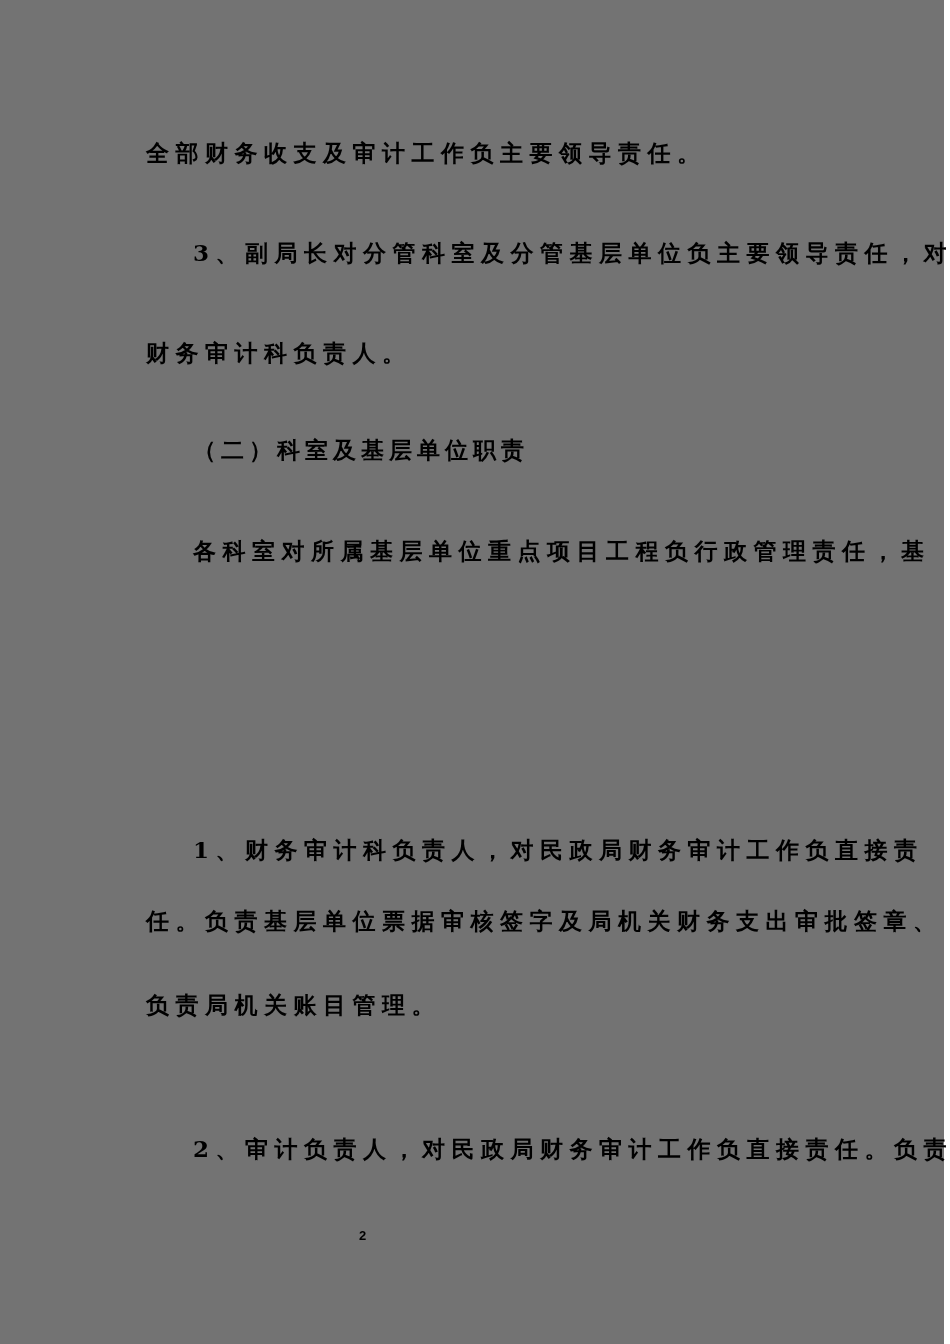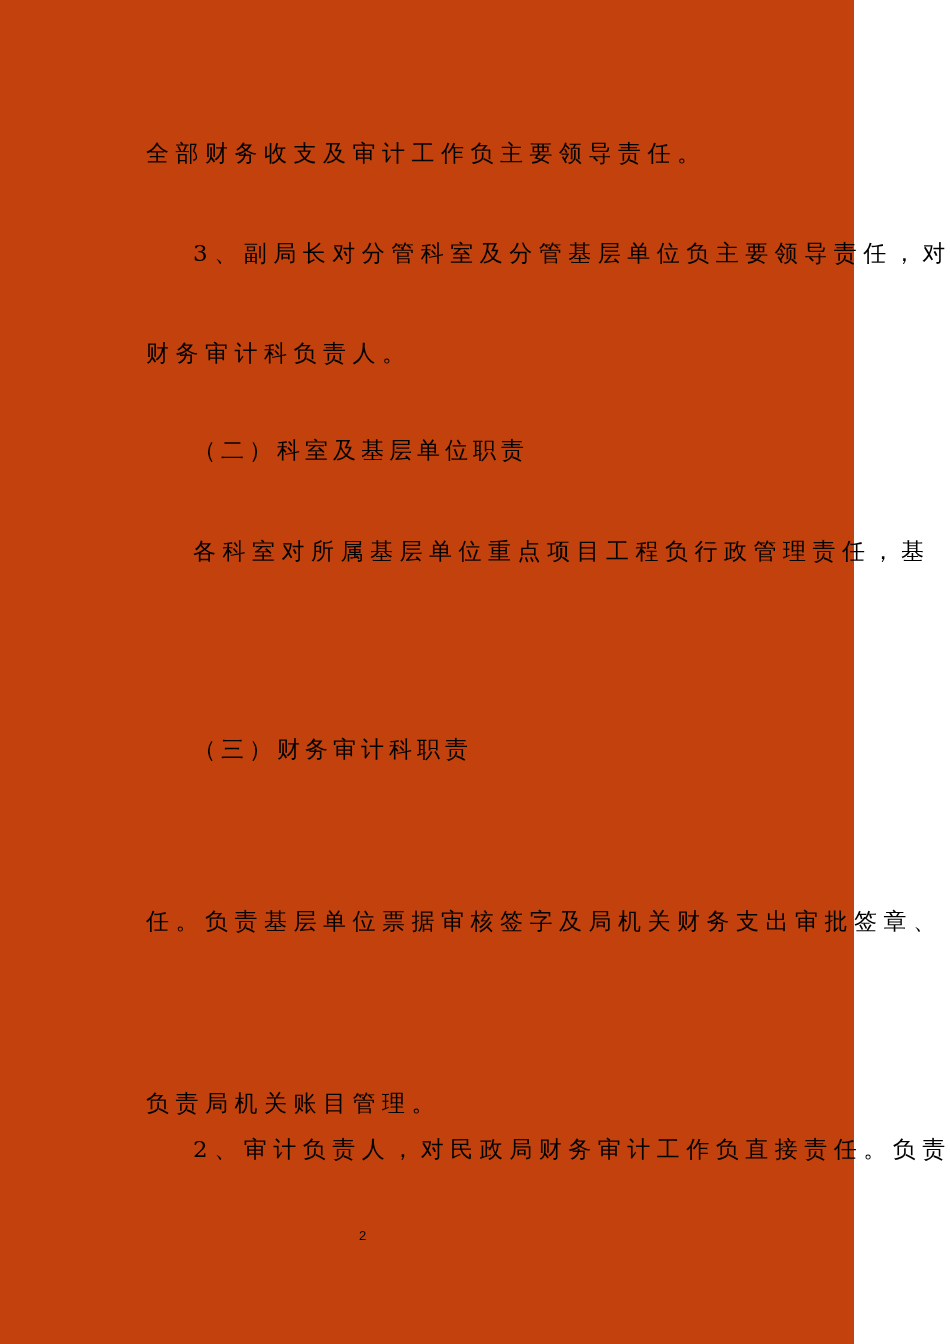--- a/index.html
+++ b/index.html
@@ -12,23 +12,24 @@
       height: 1344px;
       position: relative;
       overflow: hidden;
       font-family: "DejaVu Serif", "Liberation Serif", serif;
       color: #000000;
     }
     .page {
       position: absolute;
       left: 0;
       top: 0;
-      width: 854px;
+      width: 944px;
       height: 1344px;
-      background: #c2410c;
+      background: #737373;
+      font-weight: bold;
     }
     .line {
       position: absolute;
       left: 146px;
       font-size: 23px;
       line-height: 30px;
       letter-spacing: 6.5px;
       white-space: nowrap;
     }
     .line.indent { left: 193px; }
@@ -44,19 +45,19 @@
   </style>
 </head>
 <body>
 
 <div class="page">
   <div class="line" style="top:138px;">全部财务收支及审计工作负主要领导责任。</div>
   <div class="line indent" style="top:238px;">3、副局长对分管科室及分管基层单位负主要领导责任，对</div>
   <div class="line" style="top:338px;">财务审计科负责人。</div>
   <div class="line heading" style="top:435px;">（二）科室及基层单位职责</div>
   <div class="line indent" style="top:536px;text-align:center;">各科室对所属基层单位重点项目工程负行政管理责任，基</div>
-  <div class="line heading" style="top:734px;">（三）财务审计科职责</div>
+  <div class="line indent" style="top:835px;">1、财务审计科负责人，对民政局财务审计工作负直接责</div>
   <div class="line" style="top:906px;">任。负责基层单位票据审核签字及局机关财务支出审批签章、</div>
-  <div class="line" style="top:1088px;">负责局机关账目管理。</div>
+  <div class="line" style="top:990px;">负责局机关账目管理。</div>
   <div class="line indent" style="top:1134px;">2、审计负责人，对民政局财务审计工作负直接责任。负责</div>
 
   <div class="page-number">2</div>
 </div>
 
 </body></html>

